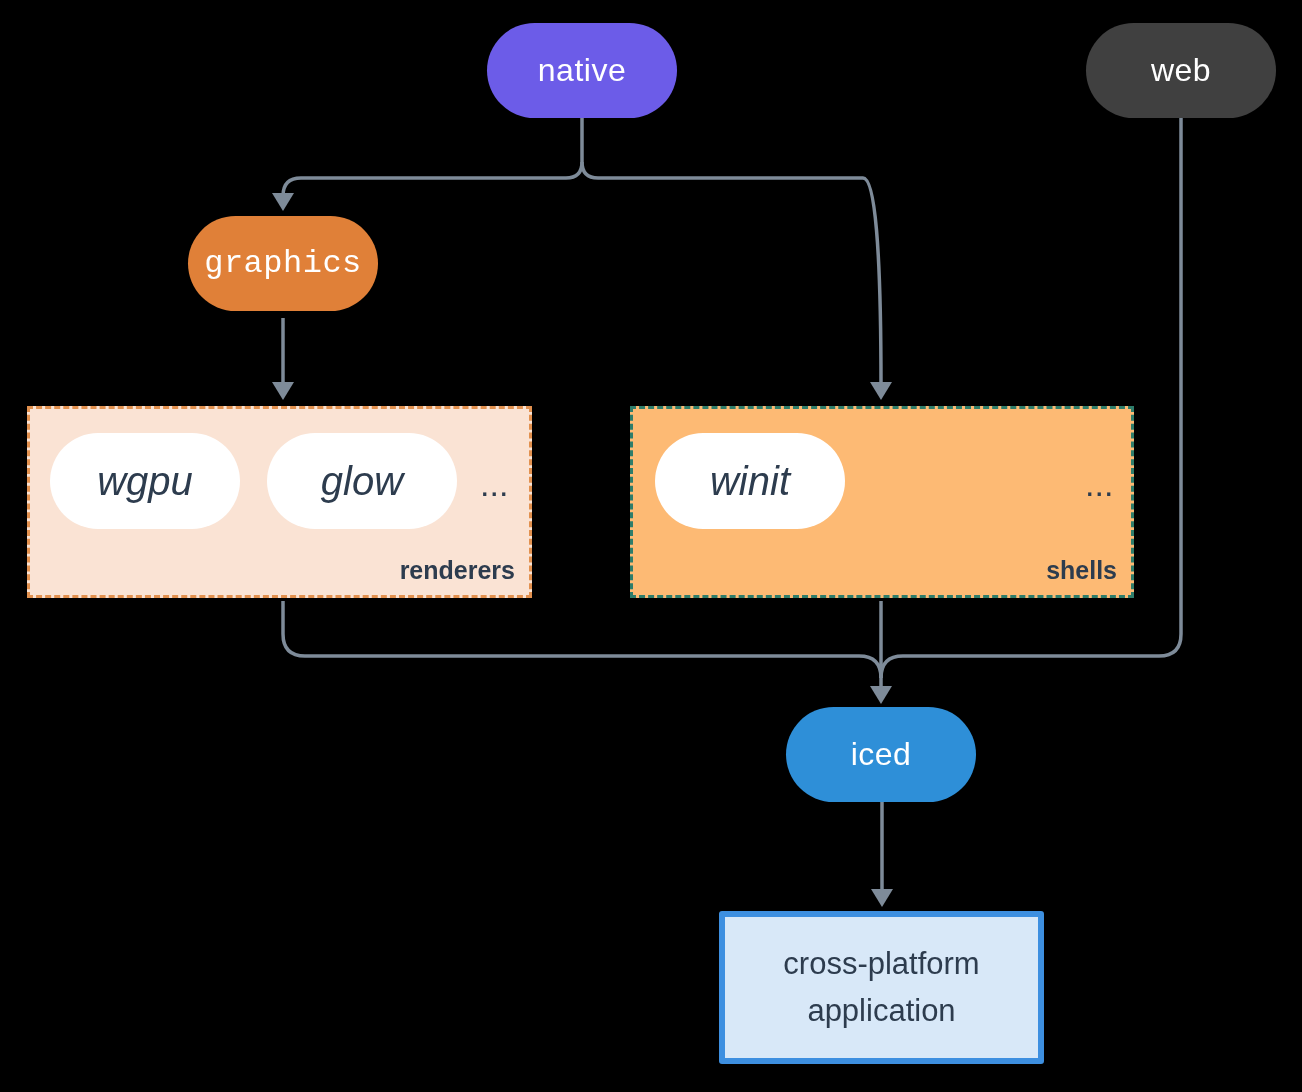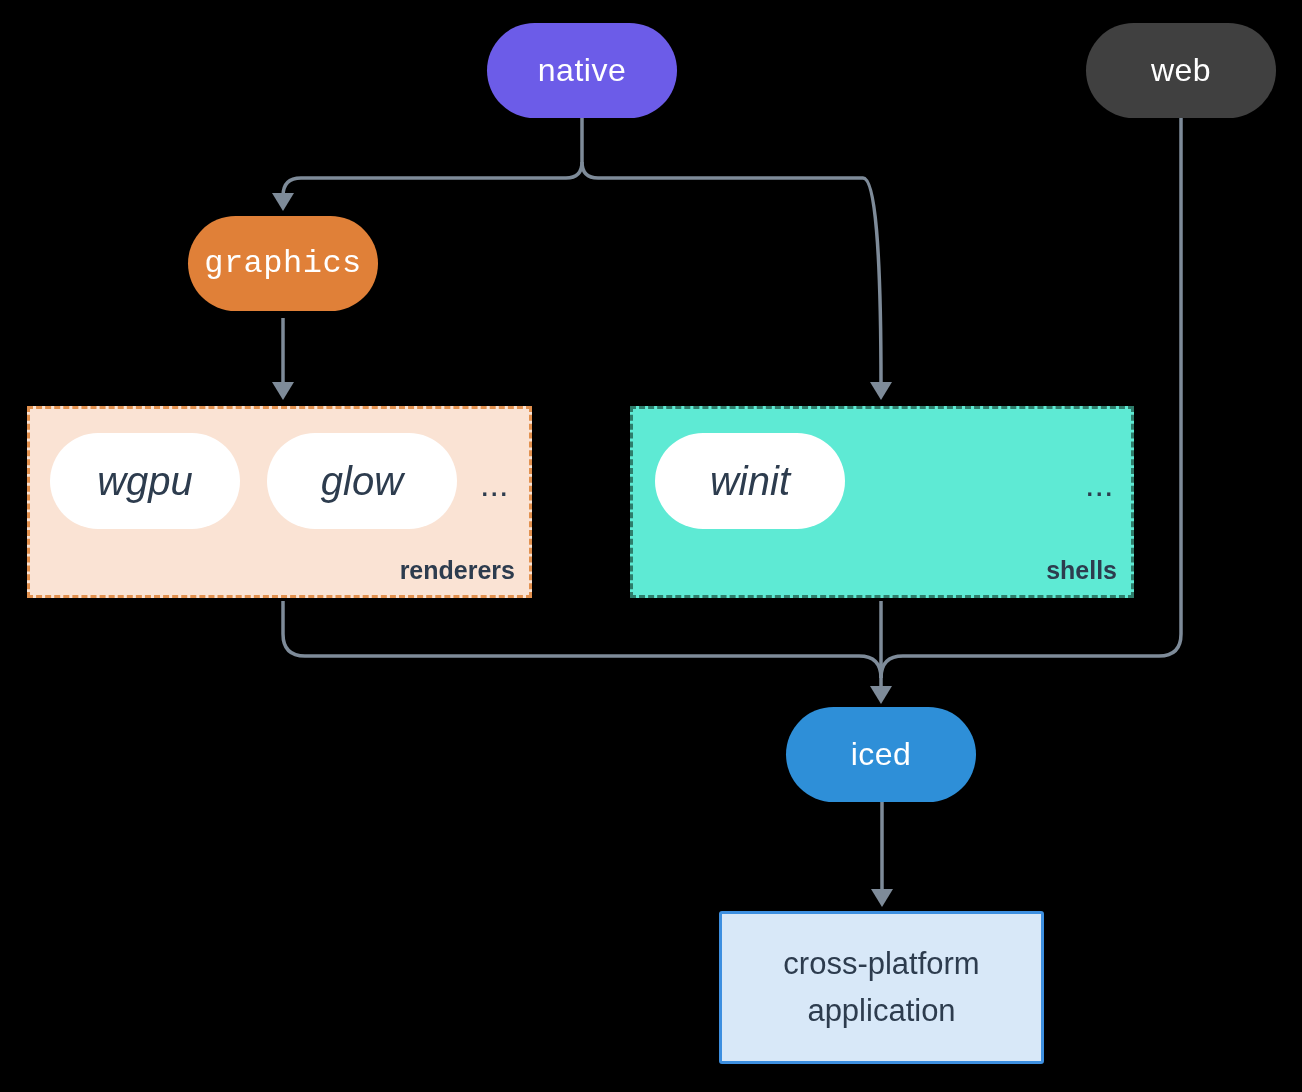--- a/index.html
+++ b/index.html
@@ -69,21 +69,21 @@
     right: 14px;
     bottom: 10px;
     font-size: 25px;
     color: #2d3c4e;
     font-weight: bold;
   }
   .app-box {
     width: 325px;
     height: 153px;
     box-sizing: border-box;
-    border: 3px solid #8b5cf6;
+    border: 6px solid #8b5cf6;
     border-radius: 3px;
     flex-direction: column;
     color: #2d3c4e;
     font-size: 31px;
     line-height: 1.5;
     text-align: center;
   }
 </style>
 </head>
 <body style="background: rgb(0, 0, 0);">
@@ -132,21 +132,21 @@
     <div class="inner-pill" style="left:20px;">
       <span>wgpu</span>
     </div>
     <div class="inner-pill" style="left:237px;">
       <span>glow</span>
     </div>
     <span class="dots" style="left:450px;">...</span>
     <span class="group-label">renderers</span>
   </div>
 
-  <div class="node group-box" style="left: 630px; top: 406px; width: 504px; background: #5eead4; border-color: rgb(46, 125, 107);">
+  <div class="node group-box" style="left: 630px; top: 406px; width: 504px; background: #fdba74; border-color: rgb(46, 125, 107);">
     <div class="inner-pill" style="left:22px;">
       <span>winit</span>
     </div>
     <span class="dots" style="left:452px;">...</span>
     <span class="group-label">shells</span>
   </div>
 
   <div class="node pill" style="left: 786px; top: 707px; background: rgb(46, 143, 216);">
     <span>iced</span>
   </div>

